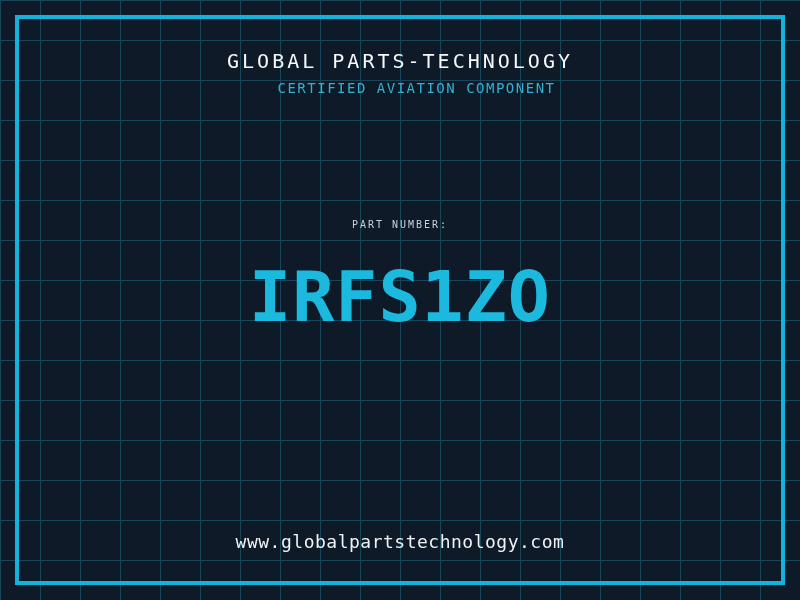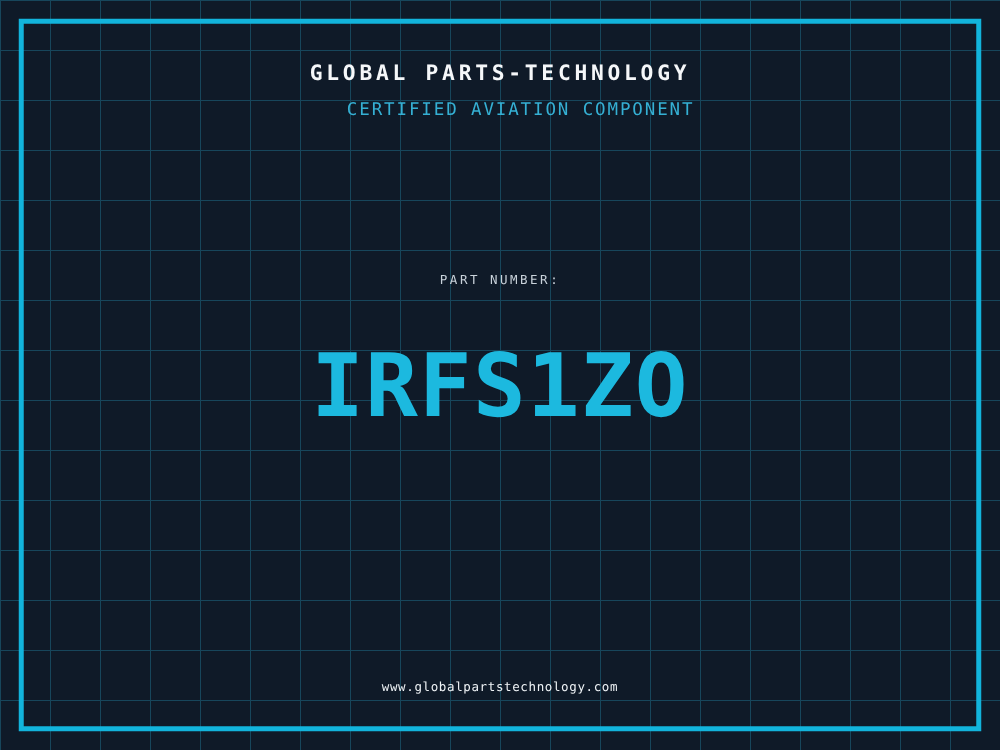--- a/index.html
+++ b/index.html
@@ -31,49 +31,49 @@
   }
   .centered-line {
     position: absolute;
     left: 0;
     width: 800px;
     text-align: center;
     white-space: nowrap;
   }
   .company-title {
     top: 49px;
-    font-size: 17px;
-    font-weight: bold;
+    font-size: 20px;
+    font-weight: normal;
     letter-spacing: 3px;
     color: var(--title-text);
   }
   .certification-subtitle {
     top: 80px;
     font-size: 14px;
     letter-spacing: 1.5px;
     color: var(--subtitle-text);
     padding-left: 33px;
   }
   .part-number-label {
     top: 219px;
     font-size: 10px;
     letter-spacing: 2px;
     color: var(--label-text);
   }
   .part-number-value {
-    top: 274px;
+    top: 262px;
     font-size: 70px;
     line-height: 1;
     font-weight: bold;
     letter-spacing: 1px;
     color: var(--part-number-text);
   }
   .website-url {
-    top: 545px;
-    font-size: 10px;
+    top: 531px;
+    font-size: 18px;
     letter-spacing: 0.5px;
     color: var(--url-text);
   }
 </style>
 </head>
 <body>
 
 <div class="frame"></div>
 
 <div class="centered-line company-title">GLOBAL PARTS-TECHNOLOGY</div>

